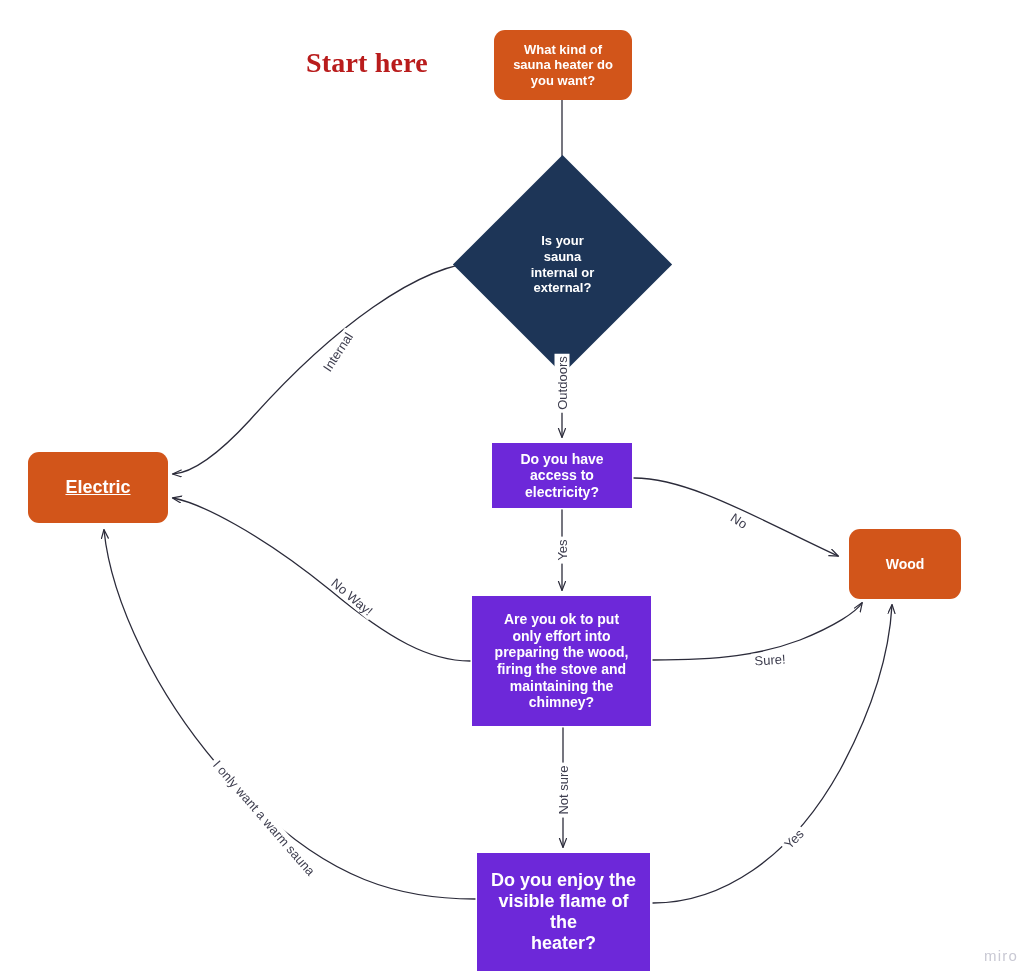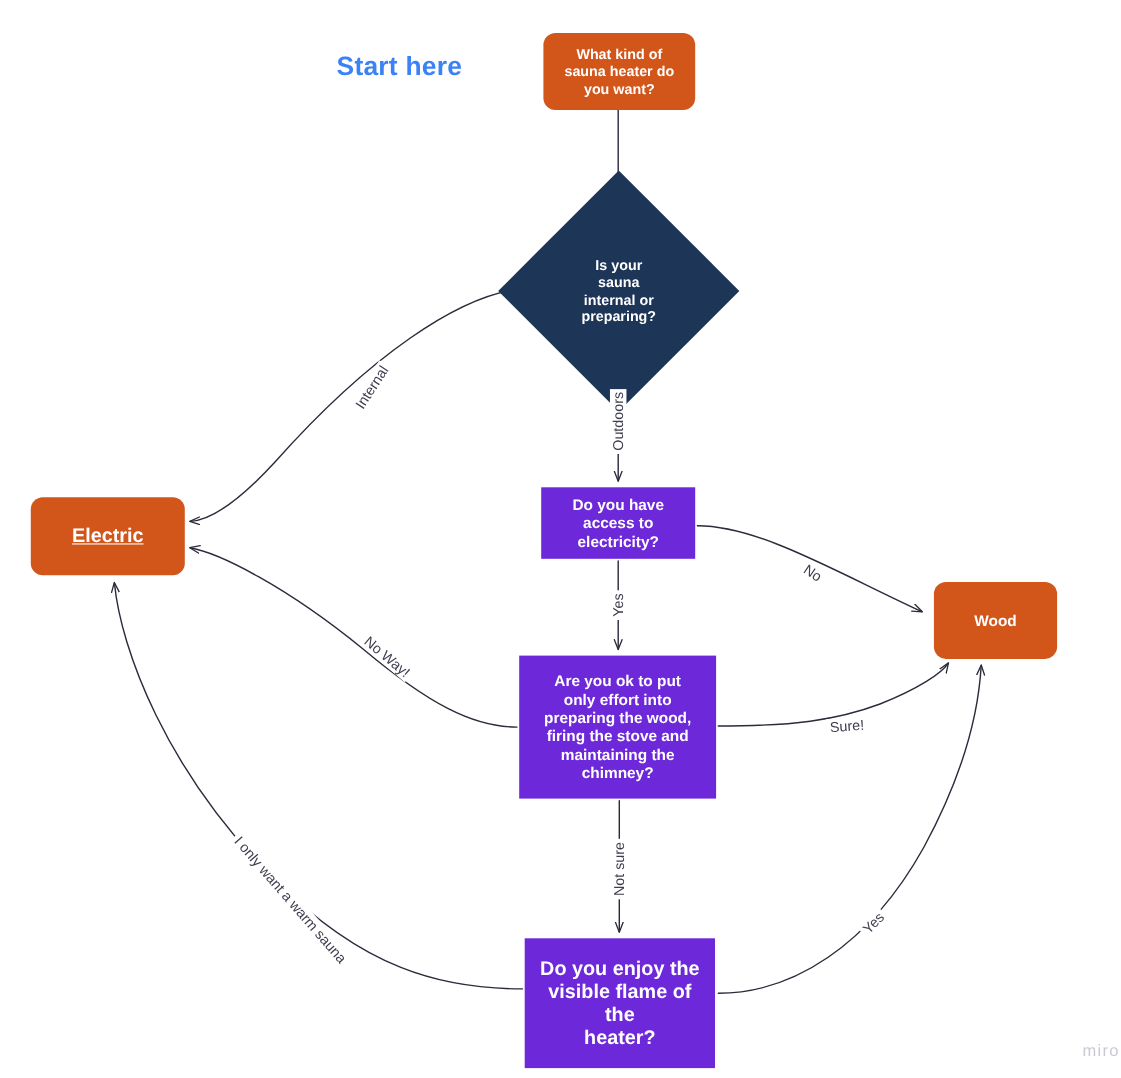--- a/index.html
+++ b/index.html
@@ -76,25 +76,25 @@
     align-items: center;
     justify-content: center;
     text-align: center;
     color: #ffffff;
     font-weight: bold;
     line-height: 1.2;
     white-space: pre-line;
   }
   .start-label {
     position: absolute;
-    color: #3b82f6;
+    color: #b91c1c;
     font-weight: bold;
-    font-size: 24px;
+    font-size: 28px;
     letter-spacing: 0.2px;
-    font-family: Liberation Sans, sans-serif;
+    font-family: Liberation Serif, serif;
   }
   .edge-label {
     position: absolute;
     color: #3d3d4e;
     font-size: 13px;
     font-family: "Liberation Sans", sans-serif;
     white-space: nowrap;
     background: #ffffff;
     padding: 0 3px;
     transform-origin: center center;
@@ -136,21 +136,21 @@
       <div class="node node-terminal" style="left: 494px; top: 30px; width: 138px; height: 70px; font-size: 13px;">
         <span class="node-text">What kind of
 sauna heater do
 you want?</span>
       </div>
       <div class="diamond-wrap" style="left: 485px; top: 187px; width: 155px; height: 155px;">
         <div class="diamond-shape"></div>
         <div class="diamond-label" style="font-size: 13px;">Is your
 sauna
 internal or
-preparing?</div>
+external?</div>
       </div>
       <div class="node node-process" style="left: 492px; top: 443px; width: 140px; height: 65px; font-size: 14px;">
         <span class="node-text">Do you have
 access to
 electricity?</span>
       </div>
       <div class="node node-process" style="left: 472px; top: 596px; width: 179px; height: 130px; font-size: 14px;">
         <span class="node-text">Are you ok to put
 only effort into
 preparing the wood,

